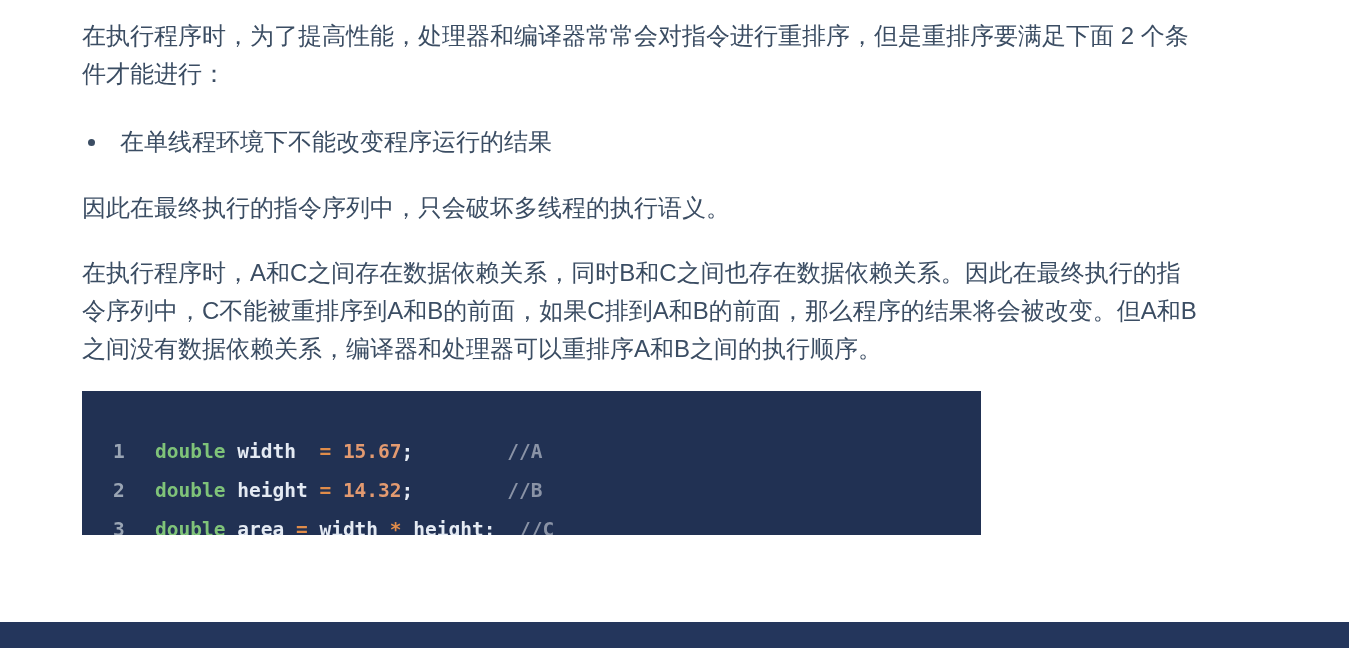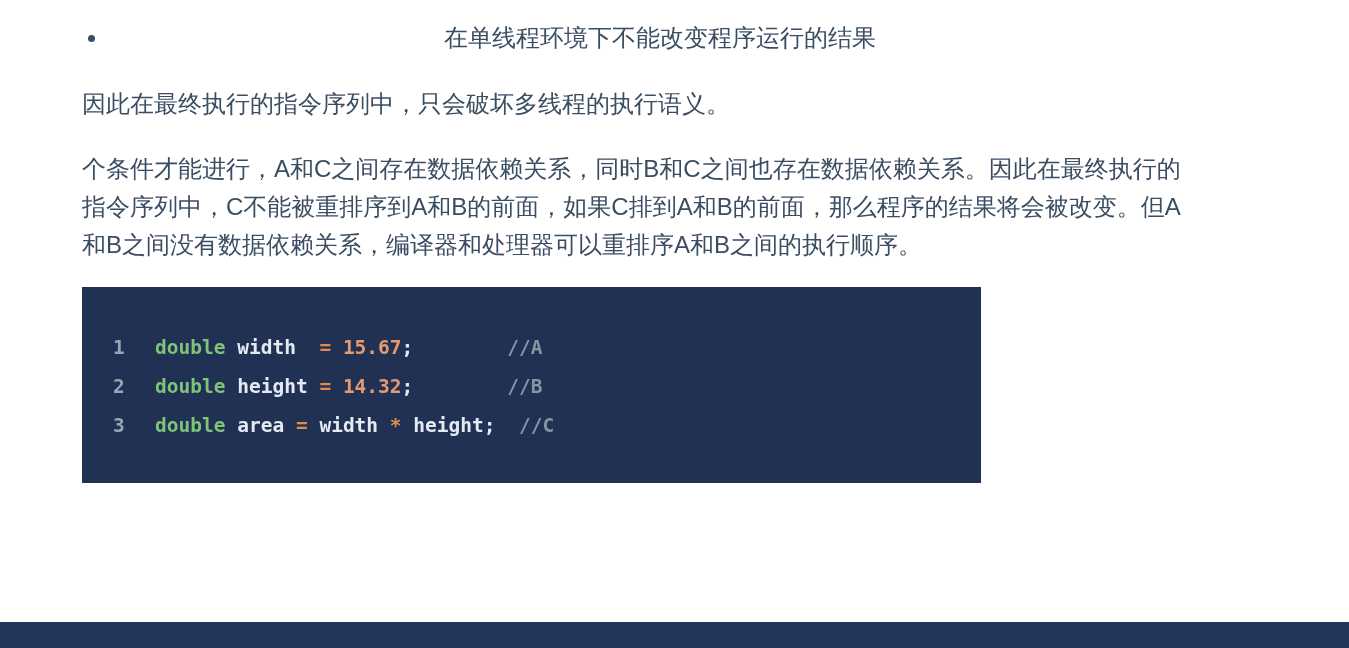--- a/index.html
+++ b/index.html
@@ -30,36 +30,35 @@
   .content p.para-3 { margin-bottom: 0; }
   ul.bullet-list {
     list-style: none;
     margin: 0 0 26px 0;
     padding: 0;
   }
   ul.bullet-list li {
     position: relative;
     padding-left: 38px;
     line-height: 42px;
-    text-align: center;
   }
   ul.bullet-list li::before {
     content: "";
     position: absolute;
     left: 6px;
     top: 18px;
     width: 7px;
     height: 7px;
     border-radius: 50%;
     background: #3b4d63;
   }
   .code-block {
     margin-top: 23px;
     width: 899px;
-    height: 196px;
+    height: 144px;
     background: #213153;
     box-sizing: border-box;
     padding: 41px 20px 0 31px;
     overflow: hidden;
   }
   .code-line {
     font-family: "DejaVu Sans Mono", "Liberation Mono", monospace;
     font-size: 19.5px;
     font-weight: bold;
     line-height: 39px;
@@ -77,28 +76,29 @@
     width: 1349px;
     height: 26px;
     background: #24365c;
   }
 </style>
 </head>
 <body style="background: rgb(255, 255, 255); color: rgb(59, 77, 99);">
 
 <div class="content">
 
+  <p class="para-1">在执行程序时，为了提高性能，处理器和编译器常常会对指令进行重排序，但是重排序要满足下面 2 个条件才能进行：</p>
 
   <ul class="bullet-list">
     <li>在单线程环境下不能改变程序运行的结果</li>
   </ul>
 
   <p class="para-2">因此在最终执行的指令序列中，只会破坏多线程的执行语义。</p>
 
-  <p class="para-3">个条件才能进行，A和C之间存在数据依赖关系，同时B和C之间也存在数据依赖关系。因此在最终执行的指令序列中，C不能被重排序到A和B的前面，如果C排到A和B的前面，那么程序的结果将会被改变。但A和B之间没有数据依赖关系，编译器和处理器可以重排序A和B之间的执行顺序。</p>
+  <p class="para-3">在执行程序时，A和C之间存在数据依赖关系，同时B和C之间也存在数据依赖关系。因此在最终执行的指令序列中，C不能被重排序到A和B的前面，如果C排到A和B的前面，那么程序的结果将会被改变。但A和B之间没有数据依赖关系，编译器和处理器可以重排序A和B之间的执行顺序。</p>
 
   <div class="code-block" style="background: rgb(33, 49, 83);">
     <div class="code-lines">
         <div class="code-line"><span class="ln" style="color: rgb(154, 165, 180);">1</span><span style="color: rgb(127, 195, 121);">double</span><span style="color: rgb(228, 234, 243);"> width  </span><span style="color: rgb(224, 140, 74);">=</span><span style="color: rgb(228, 234, 243);"> </span><span style="color: rgb(227, 154, 112);">15.67</span><span style="color: rgb(228, 234, 243);">;</span><span style="color: rgb(228, 234, 243);">        </span><span style="color: rgb(138, 147, 166);">//A</span></div>
         <div class="code-line"><span class="ln" style="color: rgb(154, 165, 180);">2</span><span style="color: rgb(127, 195, 121);">double</span><span style="color: rgb(228, 234, 243);"> height </span><span style="color: rgb(224, 140, 74);">=</span><span style="color: rgb(228, 234, 243);"> </span><span style="color: rgb(227, 154, 112);">14.32</span><span style="color: rgb(228, 234, 243);">;</span><span style="color: rgb(228, 234, 243);">        </span><span style="color: rgb(138, 147, 166);">//B</span></div>
         <div class="code-line"><span class="ln" style="color: rgb(154, 165, 180);">3</span><span style="color: rgb(127, 195, 121);">double</span><span style="color: rgb(228, 234, 243);"> area </span><span style="color: rgb(224, 140, 74);">=</span><span style="color: rgb(228, 234, 243);"> width </span><span style="color: rgb(224, 140, 74);">*</span><span style="color: rgb(228, 234, 243);"> height;</span><span style="color: rgb(228, 234, 243);">  </span><span style="color: rgb(138, 147, 166);">//C</span></div>
       </div>
   </div>
 
 </div>

